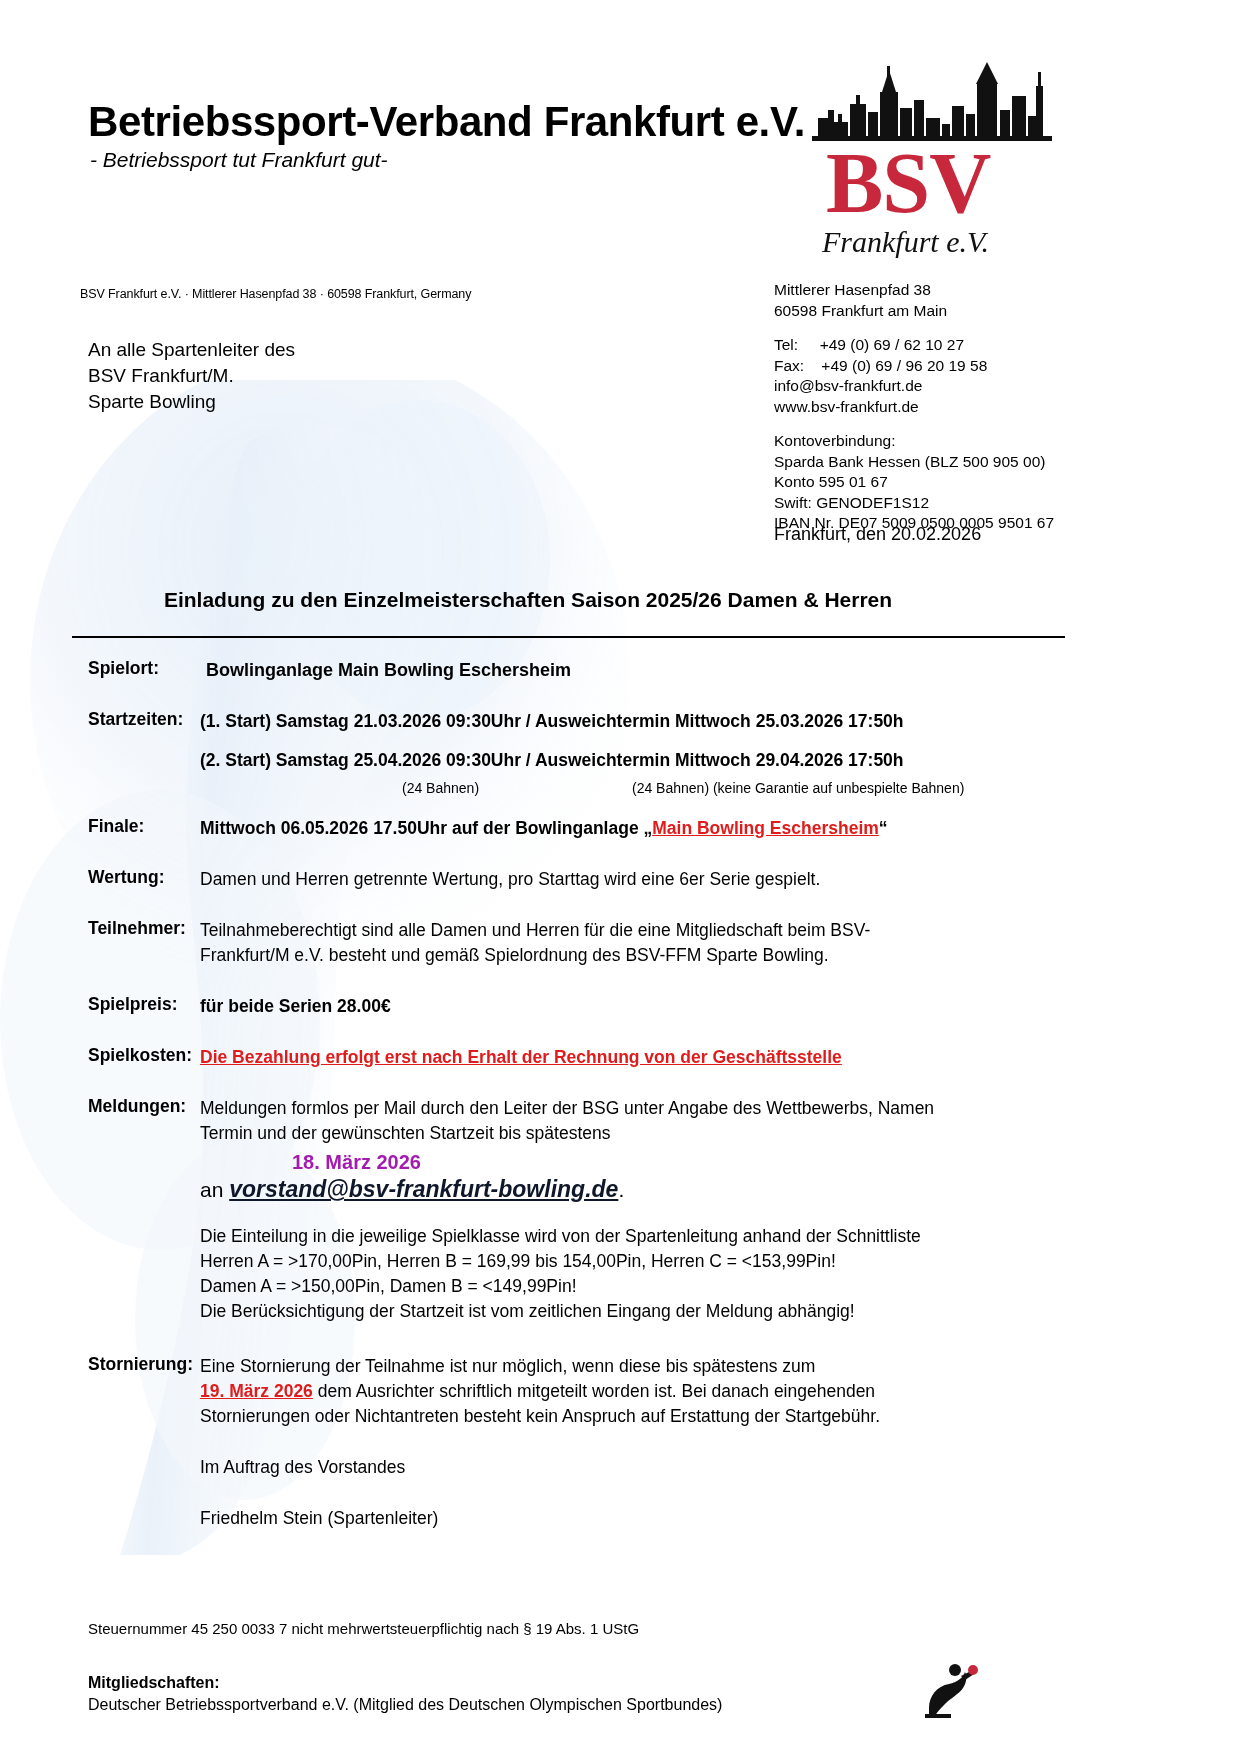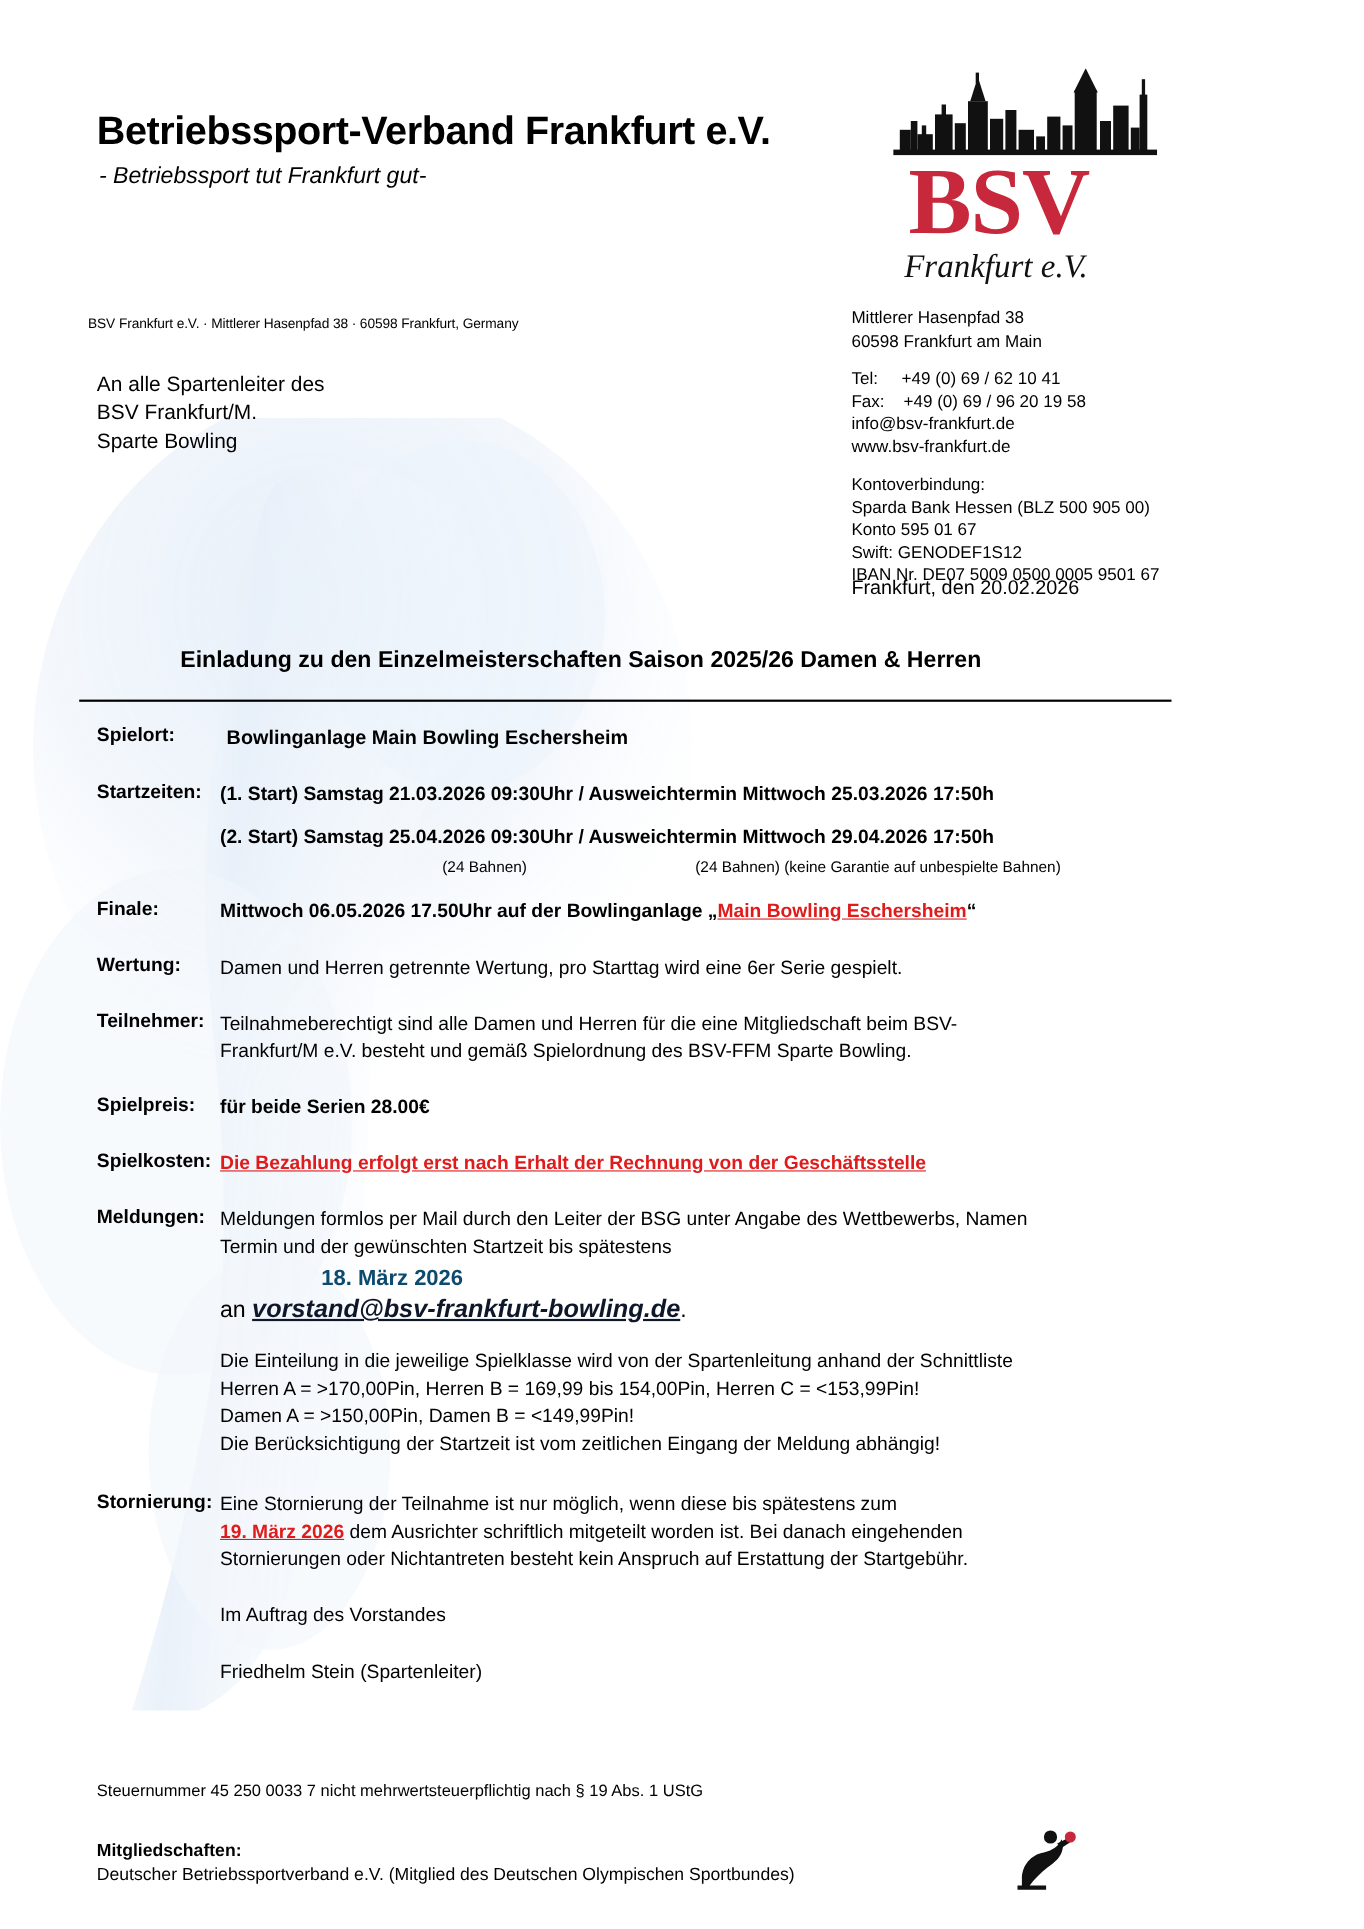--- a/index.html
+++ b/index.html
@@ -27,21 +27,21 @@
     pointer-events: none;
     z-index: 0;
     opacity: 0.55;
   }
 
   
   .hdr-title {
     position: absolute;
     left: 88px;
     top: 98px;
-    font-size: 36px;
+    font-size: 42px;
     font-weight: bold;
     letter-spacing: -0.4px;
     white-space: nowrap;
     z-index: 3;
   }
   .hdr-sub {
     position: absolute;
     left: 90px;
     top: 148px;
     font-size: 21px;
@@ -167,21 +167,21 @@
   .r-wertung { margin-top: 26px; }
   .r-teilnehmer { margin-top: 26px; }
   .r-spielpreis { margin-top: 26px; }
   .r-spielkosten { margin-top: 26px; }
   .r-meldungen { margin-top: 26px; }
   .r-stornierung { margin-top: 30px; }
 
   .deadline {
     font-size: 20px;
     font-weight: bold;
-    color: #0c4a6e;
+    color: #a21caf;
     padding-left: 92px;
     margin-top: 4px;
   }
   .mailline {
     font-size: 21px;
     margin-top: 2px;
   }
   .mailline a,
   .mailline .maillink {
     color: #0f172a;
@@ -291,21 +291,21 @@
   <div class="recipient">
     <div>An alle Spartenleiter des</div>
     <div>BSV Frankfurt/M.</div>
     <div>Sparte Bowling</div>
   </div>
 
   <div class="contact">
     <div>Mittlerer Hasenpfad 38</div>
     <div>60598 Frankfurt am Main</div>
     <div class="gap"></div>
-    <div class="tel-row">Tel:     +49 (0) 69 / 62 10 41</div>
+    <div class="tel-row">Tel:     +49 (0) 69 / 62 10 27</div>
     <div class="tel-row">Fax:    +49 (0) 69 / 96 20 19 58</div>
     <div>info@bsv-frankfurt.de</div>
     <div>www.bsv-frankfurt.de</div>
     <div class="gap"></div>
     <div>Kontoverbindung:</div>
     <div>Sparda Bank Hessen (BLZ 500 905 00)</div>
     <div>Konto 595 01 67</div>
     <div>Swift: GENODEF1S12</div>
     <div>IBAN Nr. DE07 5009 0500 0005 9501 67</div>
   </div>

